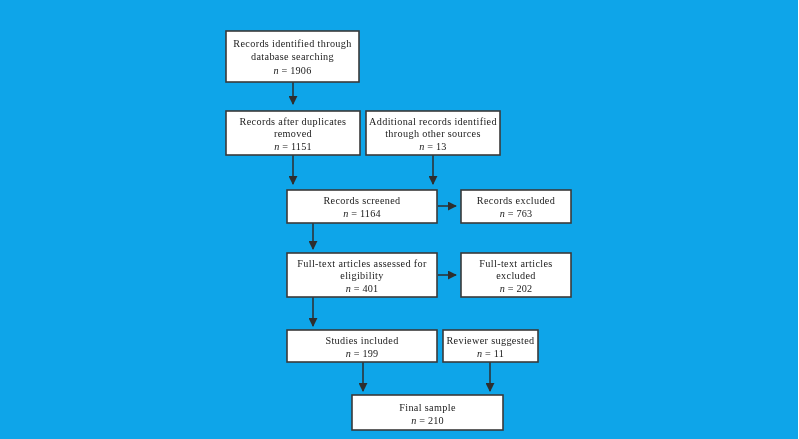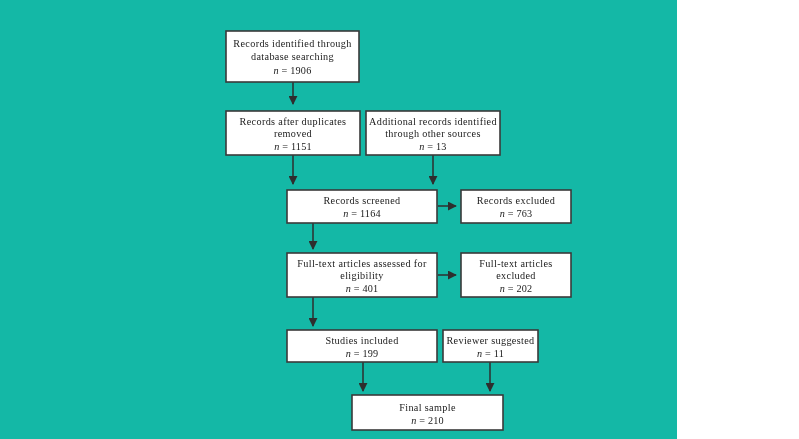--- a/index.html
+++ b/index.html
@@ -8,23 +8,23 @@
     background: #ffffff;
   }
   body {
     width: 799px;
     height: 439px;
     overflow: hidden;
     font-family: "Liberation Serif", "DejaVu Serif", serif;
   }
   #diagram-root {
     position: relative;
-    width: 677px;
+    width: 798px;
     height: 439px;
-    background: #14b8a6;
+    background: #0ea5e9;
   }
   svg#flow-svg {
     position: absolute;
     left: 0;
     top: 0;
     width: 799px;
     height: 439px;
   }
   .flow-box {
     fill: #ffffff;

